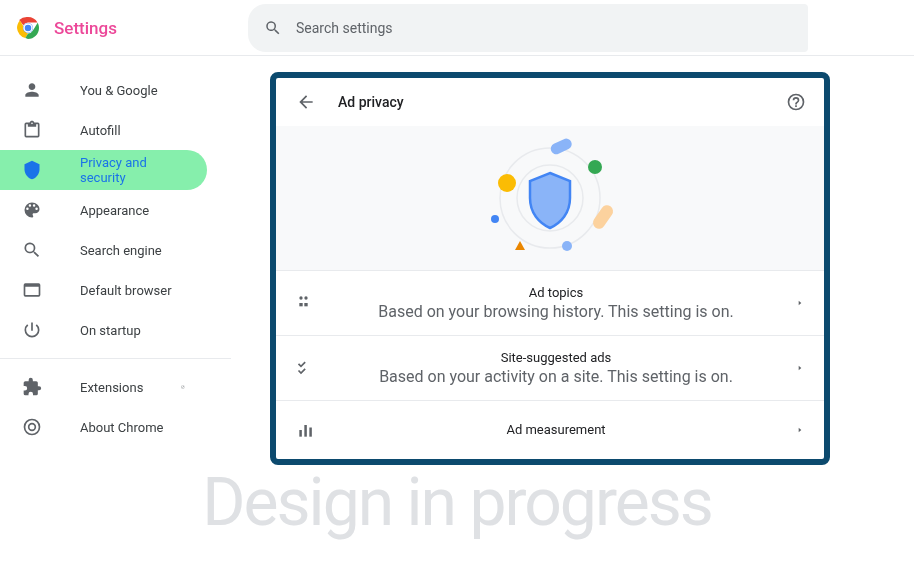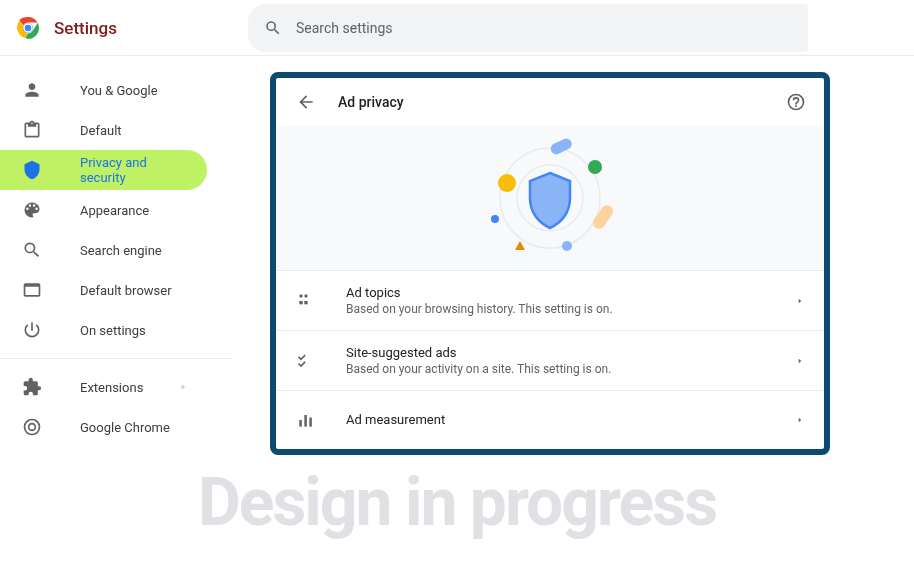--- a/index.html
+++ b/index.html
@@ -1,57 +1,57 @@
 <!DOCTYPE html>
 <html><head>
   <meta charset="utf-8">
   <style>
     * { margin: 0; padding: 0; box-sizing: border-box; font-family: Roboto, Arial, sans-serif; }
     body { background: #fff; width: 914px; height: 581px; overflow: hidden; position: relative; }
     
     .header { height: 56px; display: flex; align-items: center; padding: 0 16px; border-bottom: 1px solid #e8eaed; }
     .header-left { display: flex; align-items: center; gap: 14px; width: 232px; }
     .chrome-logo { width: 24px; height: 24px; }
-    .header-title { font-size: 17px; color: #7f1d1d; font-weight: 500; }
+    .header-title { font-size: 17px; color: #ec4899; font-weight: 500; }
     .search-container { flex: 1; max-width: 560px; height: 48px; background: #f1f3f4; border-radius: 18px 4px 4px 18px; display: flex; align-items: center; padding: 0 16px; gap: 14px; }
     .search-icon-svg { width: 18px; height: 18px; fill: #5f6368; }
     .search-input { border: none; background: transparent; flex: 1; font-size: 14px; color: #5f6368; outline: none; }
     .search-input::placeholder { color: #5f6368; }
     
     .body-wrap { display: flex; height: calc(100% - 56px); }
     
     .sidebar { width: 232px; padding-top: 14px; border-right: 1px solid transparent; }
     .nav-item { height: 40px; display: flex; align-items: center; padding: 0 22px; gap: 38px; cursor: pointer; font-size: 13px; color: #3c4043; border-radius: 0 20px 20px 0; margin-right: 24px; }
-    .nav-item.active { background: #bef264; color: #1a73e8; }
+    .nav-item.active { background: #86efac; color: #1a73e8; }
     .nav-item.active .nav-icon { fill: #1a73e8; }
     .nav-icon { width: 20px; height: 20px; fill: #5f6368; flex-shrink: 0; display: flex; align-items: center; justify-content: center; }
     .nav-icon svg { width: 20px; height: 20px; }
     .nav-label { flex: 1; }
     .nav-divider { height: 1px; background: #e8eaed; margin: 8px 0; }
     .ext-launch { width: 16px; height: 16px; fill: #5f6368; }
     
     .main { flex: 1; padding: 16px 38px 0 38px; overflow: hidden; }
     .card { max-width: 560px; border: 6px solid #0c4a6e; border-radius: 8px; overflow: hidden; }
     .card-header { height: 48px; display: flex; align-items: center; padding: 0 20px; gap: 22px; position: relative; }
     .back-btn { width: 20px; height: 20px; fill: #5f6368; cursor: pointer; }
     .card-title { font-size: 14px; color: #202124; font-weight: 500; }
     .help-btn { position: absolute; right: 18px; width: 20px; height: 20px; fill: #5f6368; cursor: pointer; }
     
     .hero { height: 145px; background: #f8f9fa; display: flex; align-items: center; justify-content: center; border-bottom: 1px solid #e8eaed; }
     
-    .row { display: flex; align-items: center; padding: 14px 20px; gap: 30px; border-bottom: 1px solid #e8eaed; cursor: pointer; min-height: 58px; }
+    .row { display: flex; align-items: center; padding: 14px 20px; gap: 16px; border-bottom: 1px solid #e8eaed; cursor: pointer; min-height: 58px; text-align: center; }
     .row:last-child { border-bottom: none; }
     .row-icon { width: 20px; height: 20px; fill: #5f6368; flex-shrink: 0; display: flex; align-items: center; justify-content: center; }
     .row-icon svg { width: 20px; height: 20px; fill: #5f6368; }
     .row-text { flex: 1; }
     .row-title { font-size: 13px; color: #202124; margin-bottom: 2px; }
-    .row-sub { font-size: 12px; color: #5f6368; }
+    .row-sub { font-size: 16px; color: #5f6368; }
     .row-arrow { width: 8px; height: 8px; fill: #5f6368; }
     
-    .watermark { position: absolute; bottom: 40px; left: 0; right: 0; text-align: center; font-size: 66px; font-weight: 700; color: #dfe1e4; letter-spacing: -2px; pointer-events: none; }
+    .watermark { position: absolute; bottom: 40px; left: 0; right: 0; text-align: center; font-size: 66px; font-weight: 400; color: #dfe1e4; letter-spacing: -2px; pointer-events: none; }
   </style>
 </head>
 <body>
 
 <div class="header">
   <div class="header-left">
     <span class="chrome-logo">
       <svg viewBox="0 0 24 24">
           <circle cx="12" cy="12" r="11" fill="#fff"></circle>
           <path fill="#EA4335" d="M12 1a11 11 0 0 1 9.5 5.5H12a5.5 5.5 0 0 0-4.76 2.75L3.2 4.1A10.96 10.96 0 0 1 12 1z"></path>
@@ -80,21 +80,21 @@
           </svg>
         </span>
       <span class="nav-label">You &amp; Google</span>
     </div>
     <div class="nav-item">
       <span class="nav-icon">
           <svg viewBox="0 0 24 24">
             <path d="M19 3h-4.18C14.4 1.84 13.3 1 12 1s-2.4.84-2.82 2H5a2 2 0 0 0-2 2v14a2 2 0 0 0 2 2h14a2 2 0 0 0 2-2V5a2 2 0 0 0-2-2zm-7 0a1 1 0 1 1-1 1 1 1 0 0 1 1-1zm7 16H5V5h2v3h10V5h2z"></path>
           </svg>
         </span>
-      <span class="nav-label">Default</span>
+      <span class="nav-label">Autofill</span>
     </div>
     <div class="nav-item active">
       <span class="nav-icon">
           <svg viewBox="0 0 24 24">
             <path d="M12 1 3 5v6c0 5.55 3.84 10.74 9 12 5.16-1.26 9-6.45 9-12V5l-9-4z"></path>
           </svg>
         </span>
       <span class="nav-label">Privacy and security</span>
     </div>
     <div class="nav-item">
@@ -120,41 +120,41 @@
           </svg>
         </span>
       <span class="nav-label">Default browser</span>
     </div>
     <div class="nav-item">
       <span class="nav-icon">
           <svg viewBox="0 0 24 24">
             <path d="M13 3h-2v10h2V3zm4.83 2.17-1.42 1.42A6.92 6.92 0 0 1 19 12a7 7 0 1 1-14 0 6.92 6.92 0 0 1 2.58-5.42L6.17 5.17A8.93 8.93 0 0 0 3 12a9 9 0 0 0 18 0 8.93 8.93 0 0 0-3.17-6.83z"></path>
           </svg>
         </span>
-      <span class="nav-label">On settings</span>
+      <span class="nav-label">On startup</span>
     </div>
     <div class="nav-divider"></div>
     <div class="nav-item">
       <span class="nav-icon">
           <svg viewBox="0 0 24 24">
             <path d="M20.5 11H19V7a2 2 0 0 0-2-2h-4V3.5a2.5 2.5 0 0 0-5 0V5H4a2 2 0 0 0-2 2v3.8h1.5a2.7 2.7 0 0 1 0 5.4H2V20a2 2 0 0 0 2 2h3.8v-1.5a2.7 2.7 0 0 1 5.4 0V22H17a2 2 0 0 0 2-2v-4h1.5a2.5 2.5 0 0 0 0-5z"></path>
           </svg>
         </span>
       <span class="nav-label">Extensions</span>
       <svg class="ext-launch" viewBox="0 0 24 24">
           <path d="M19 19H5V5h7V3H5a2 2 0 0 0-2 2v14a2 2 0 0 0 2 2h14a2 2 0 0 0 2-2v-7h-2v7zM14 3v2h3.59l-9.83 9.83 1.41 1.41L19 6.41V10h2V3h-7z"></path>
         </svg>
     </div>
     <div class="nav-item">
       <span class="nav-icon">
           <svg viewBox="0 0 24 24">
             <path d="M12 2a10 10 0 1 0 10 10A10 10 0 0 0 12 2zm0 18a8 8 0 1 1 8-8 8 8 0 0 1-8 8zm0-13a5 5 0 1 0 5 5 5 5 0 0 0-5-5zm0 8a3 3 0 1 1 3-3 3 3 0 0 1-3 3z"></path>
           </svg>
         </span>
-      <span class="nav-label">Google Chrome</span>
+      <span class="nav-label">About Chrome</span>
     </div>
   </div>
 
   <div class="main">
     <div class="card">
       <div class="card-header">
         <svg class="back-btn" viewBox="0 0 24 24">
             <path d="M20 11H7.83l5.59-5.59L12 4l-8 8 8 8 1.41-1.41L7.83 13H20v-2z"></path>
           </svg>
         <span class="card-title">Ad privacy</span>

